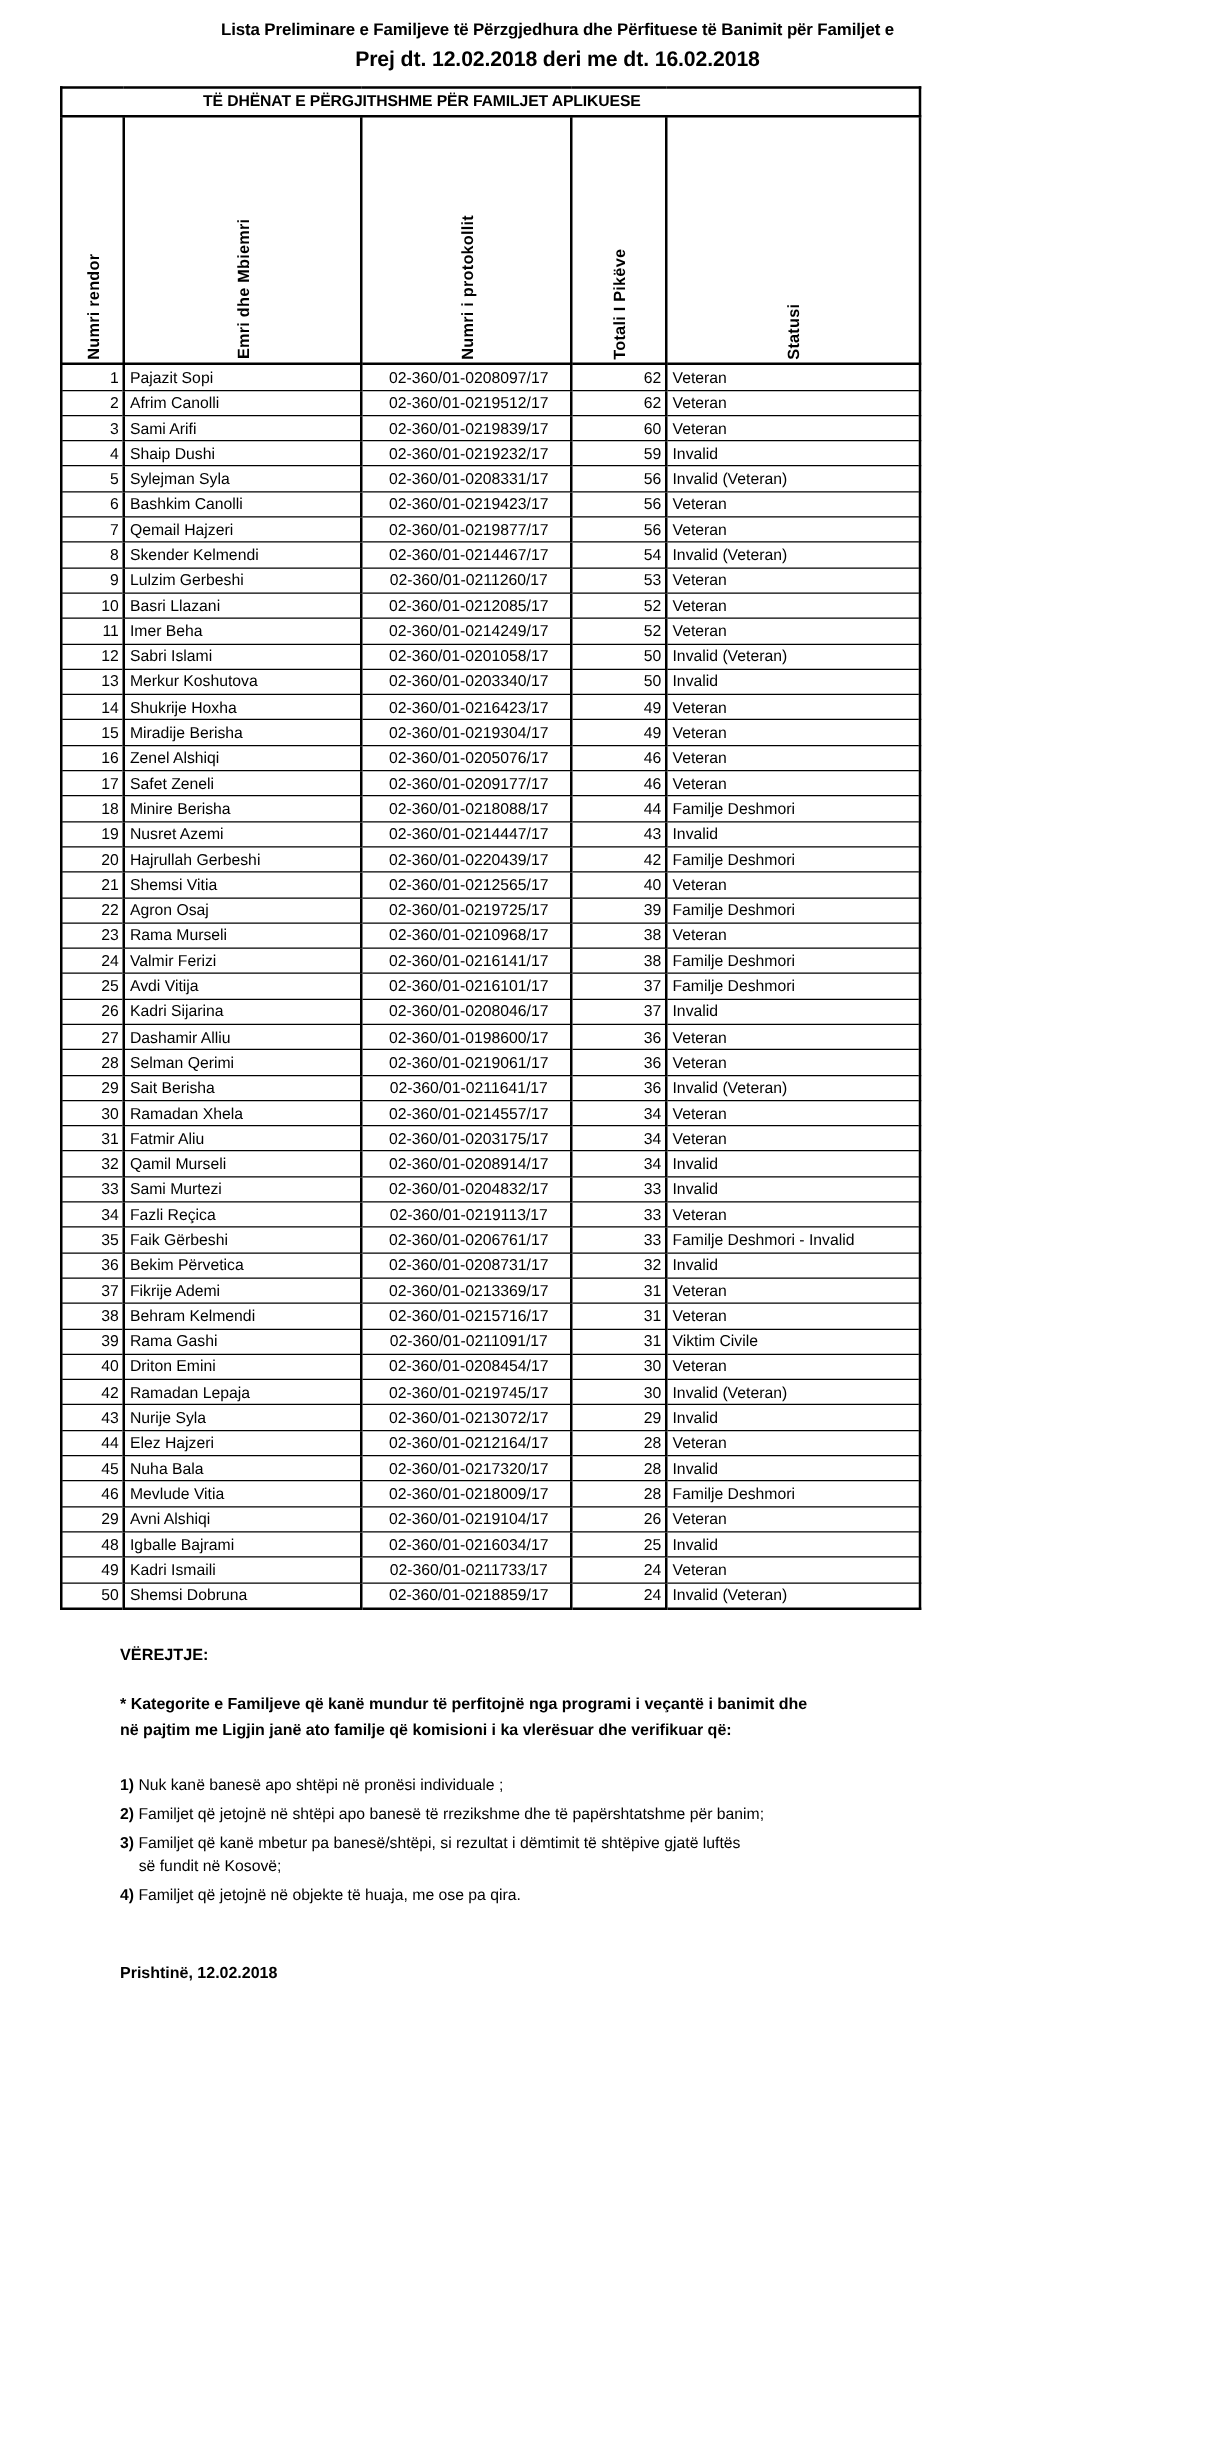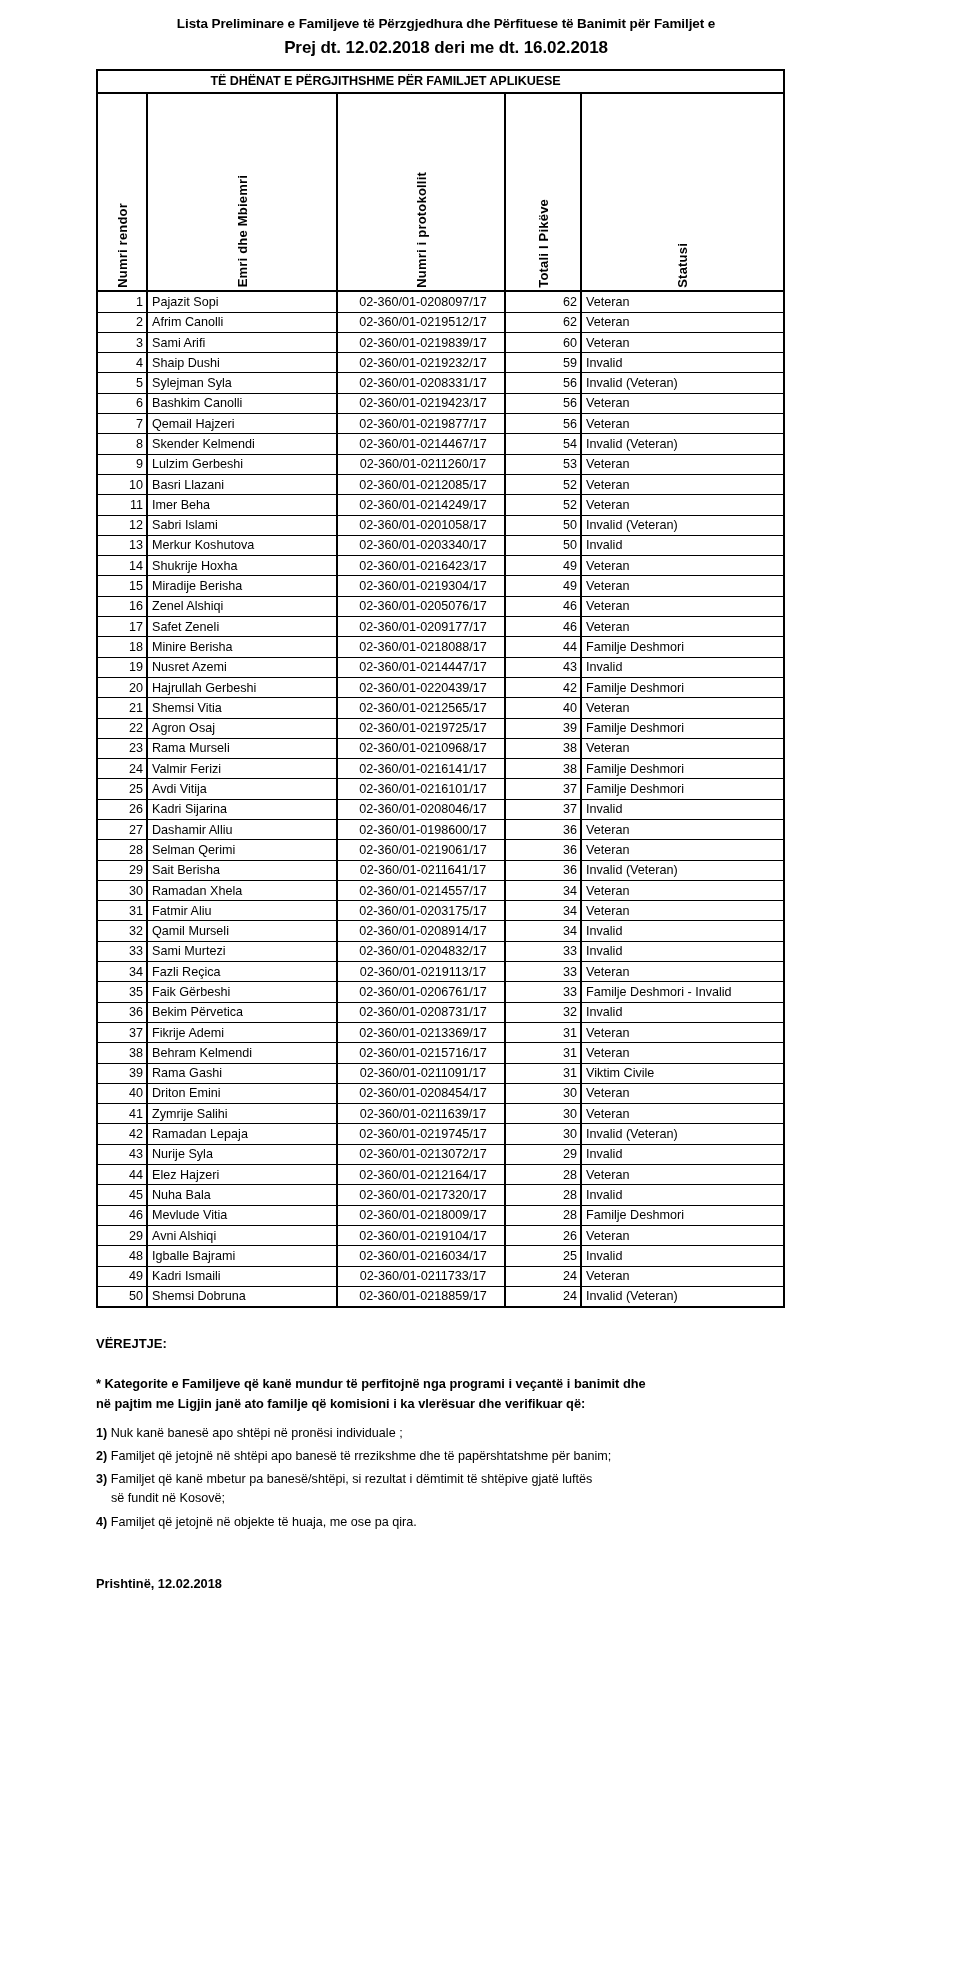--- a/index.html
+++ b/index.html
@@ -32,21 +32,20 @@
     line-height: 1.55;
     letter-spacing: -0.1px;
   }
   .title-line.sub {
     font-size: 17px;
   }
 
   
   .table-wrap {
     padding: 4px 245px 0 48px;
-    margin-left: 48px;
   }
   table.list {
     border-collapse: collapse;
     table-layout: fixed;
     width: 687px;
     border: 2.5px solid #000;
   }
   table.list td, table.list th {
     border: 1px solid #000;
     padding: 0;
@@ -131,21 +130,21 @@
   }
   .notes .verejtje {
     font-weight: bold;
     font-size: 13px;
     margin-bottom: 20px;
   }
   .notes .intro {
     font-weight: bold;
     font-size: 12.8px;
     line-height: 1.62;
-    margin-bottom: 9px;
+    margin-bottom: 24px;
     max-width: 660px;
   }
   .notes .item {
     margin-bottom: 4px;
     line-height: 1.52;
     max-width: 680px;
   }
   .notes .item b { font-weight: bold; }
   .notes .cont { padding-left: 15px; display:block; }
   .notes .signoff {
@@ -461,27 +460,20 @@
             <td class="cell-status">Viktim Civile</td>
           </tr>
           <tr class="drow">
             <td class="cell-no">40</td>
             <td class="cell-name">Driton Emini</td>
             <td class="cell-proto">02-360/01-0208454/17</td>
             <td class="cell-points">30</td>
             <td class="cell-status">Veteran</td>
           </tr>
           <tr class="drow">
-            <td class="cell-no">41</td>
-            <td class="cell-name">Zymrije Salihi</td>
-            <td class="cell-proto">02-360/01-0211639/17</td>
-            <td class="cell-points">30</td>
-            <td class="cell-status">Veteran</td>
-          </tr>
-          <tr class="drow">
             <td class="cell-no">42</td>
             <td class="cell-name">Ramadan Lepaja</td>
             <td class="cell-proto">02-360/01-0219745/17</td>
             <td class="cell-points">30</td>
             <td class="cell-status">Invalid (Veteran)</td>
           </tr>
           <tr class="drow">
             <td class="cell-no">43</td>
             <td class="cell-name">Nurije Syla</td>
             <td class="cell-proto">02-360/01-0213072/17</td>

